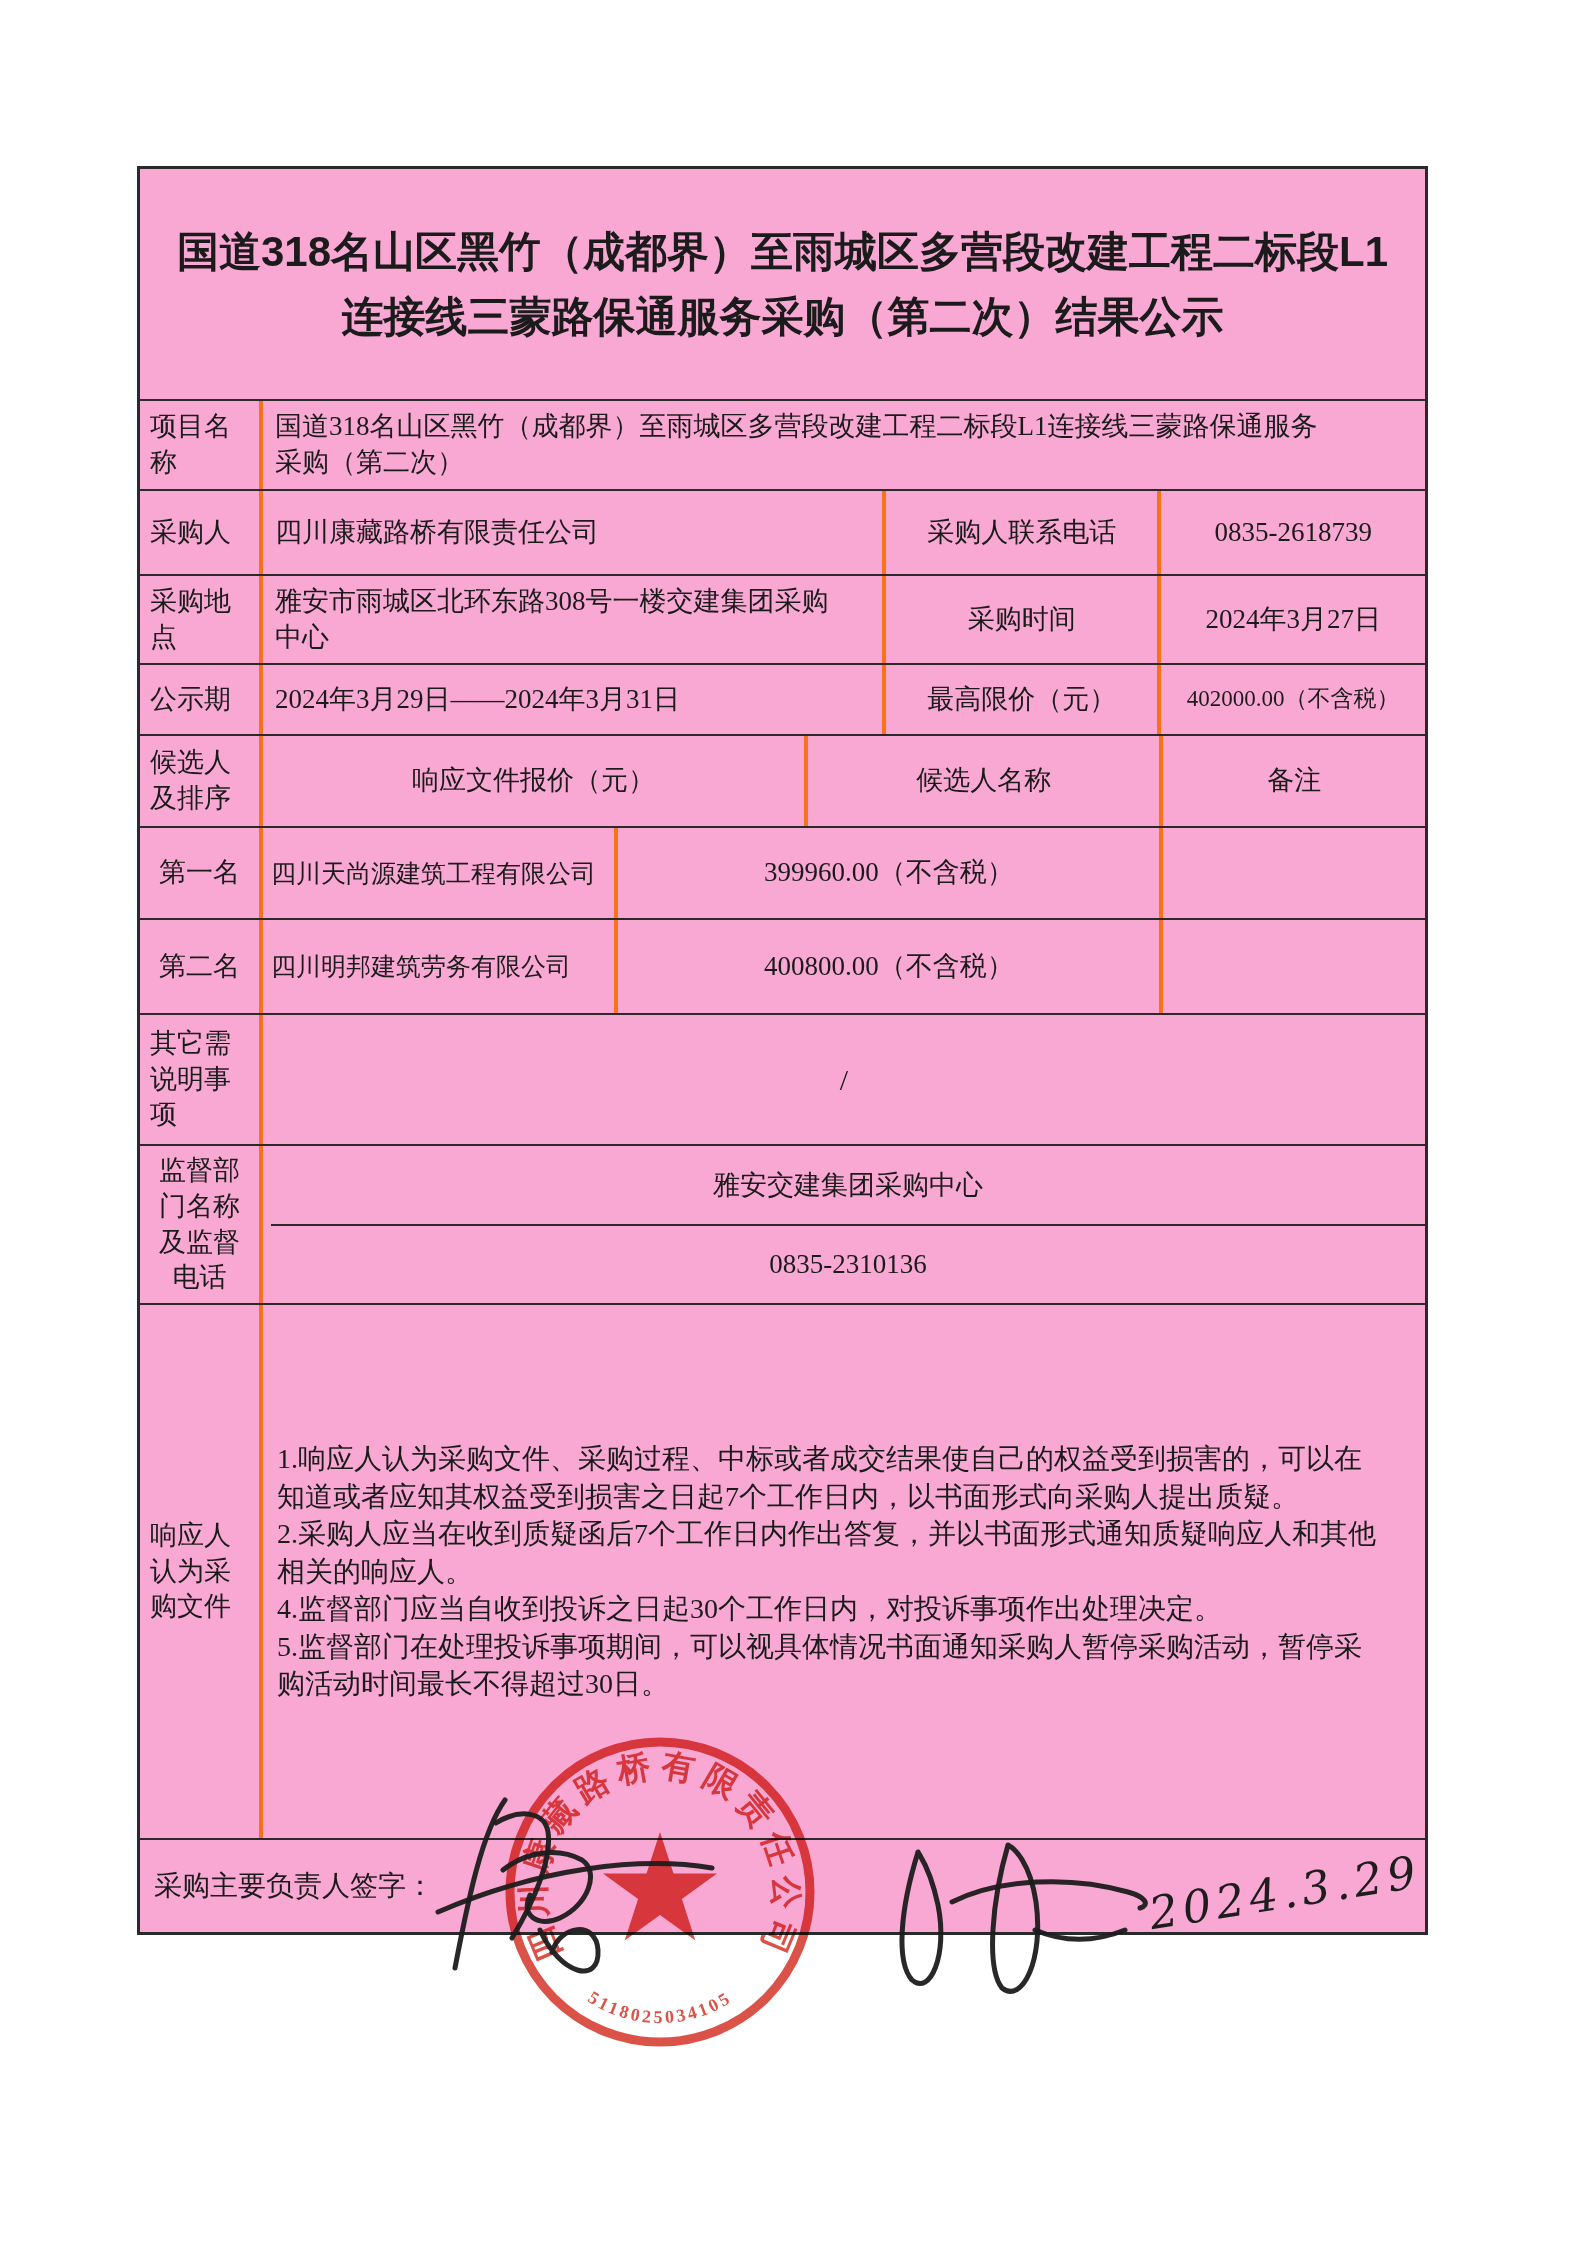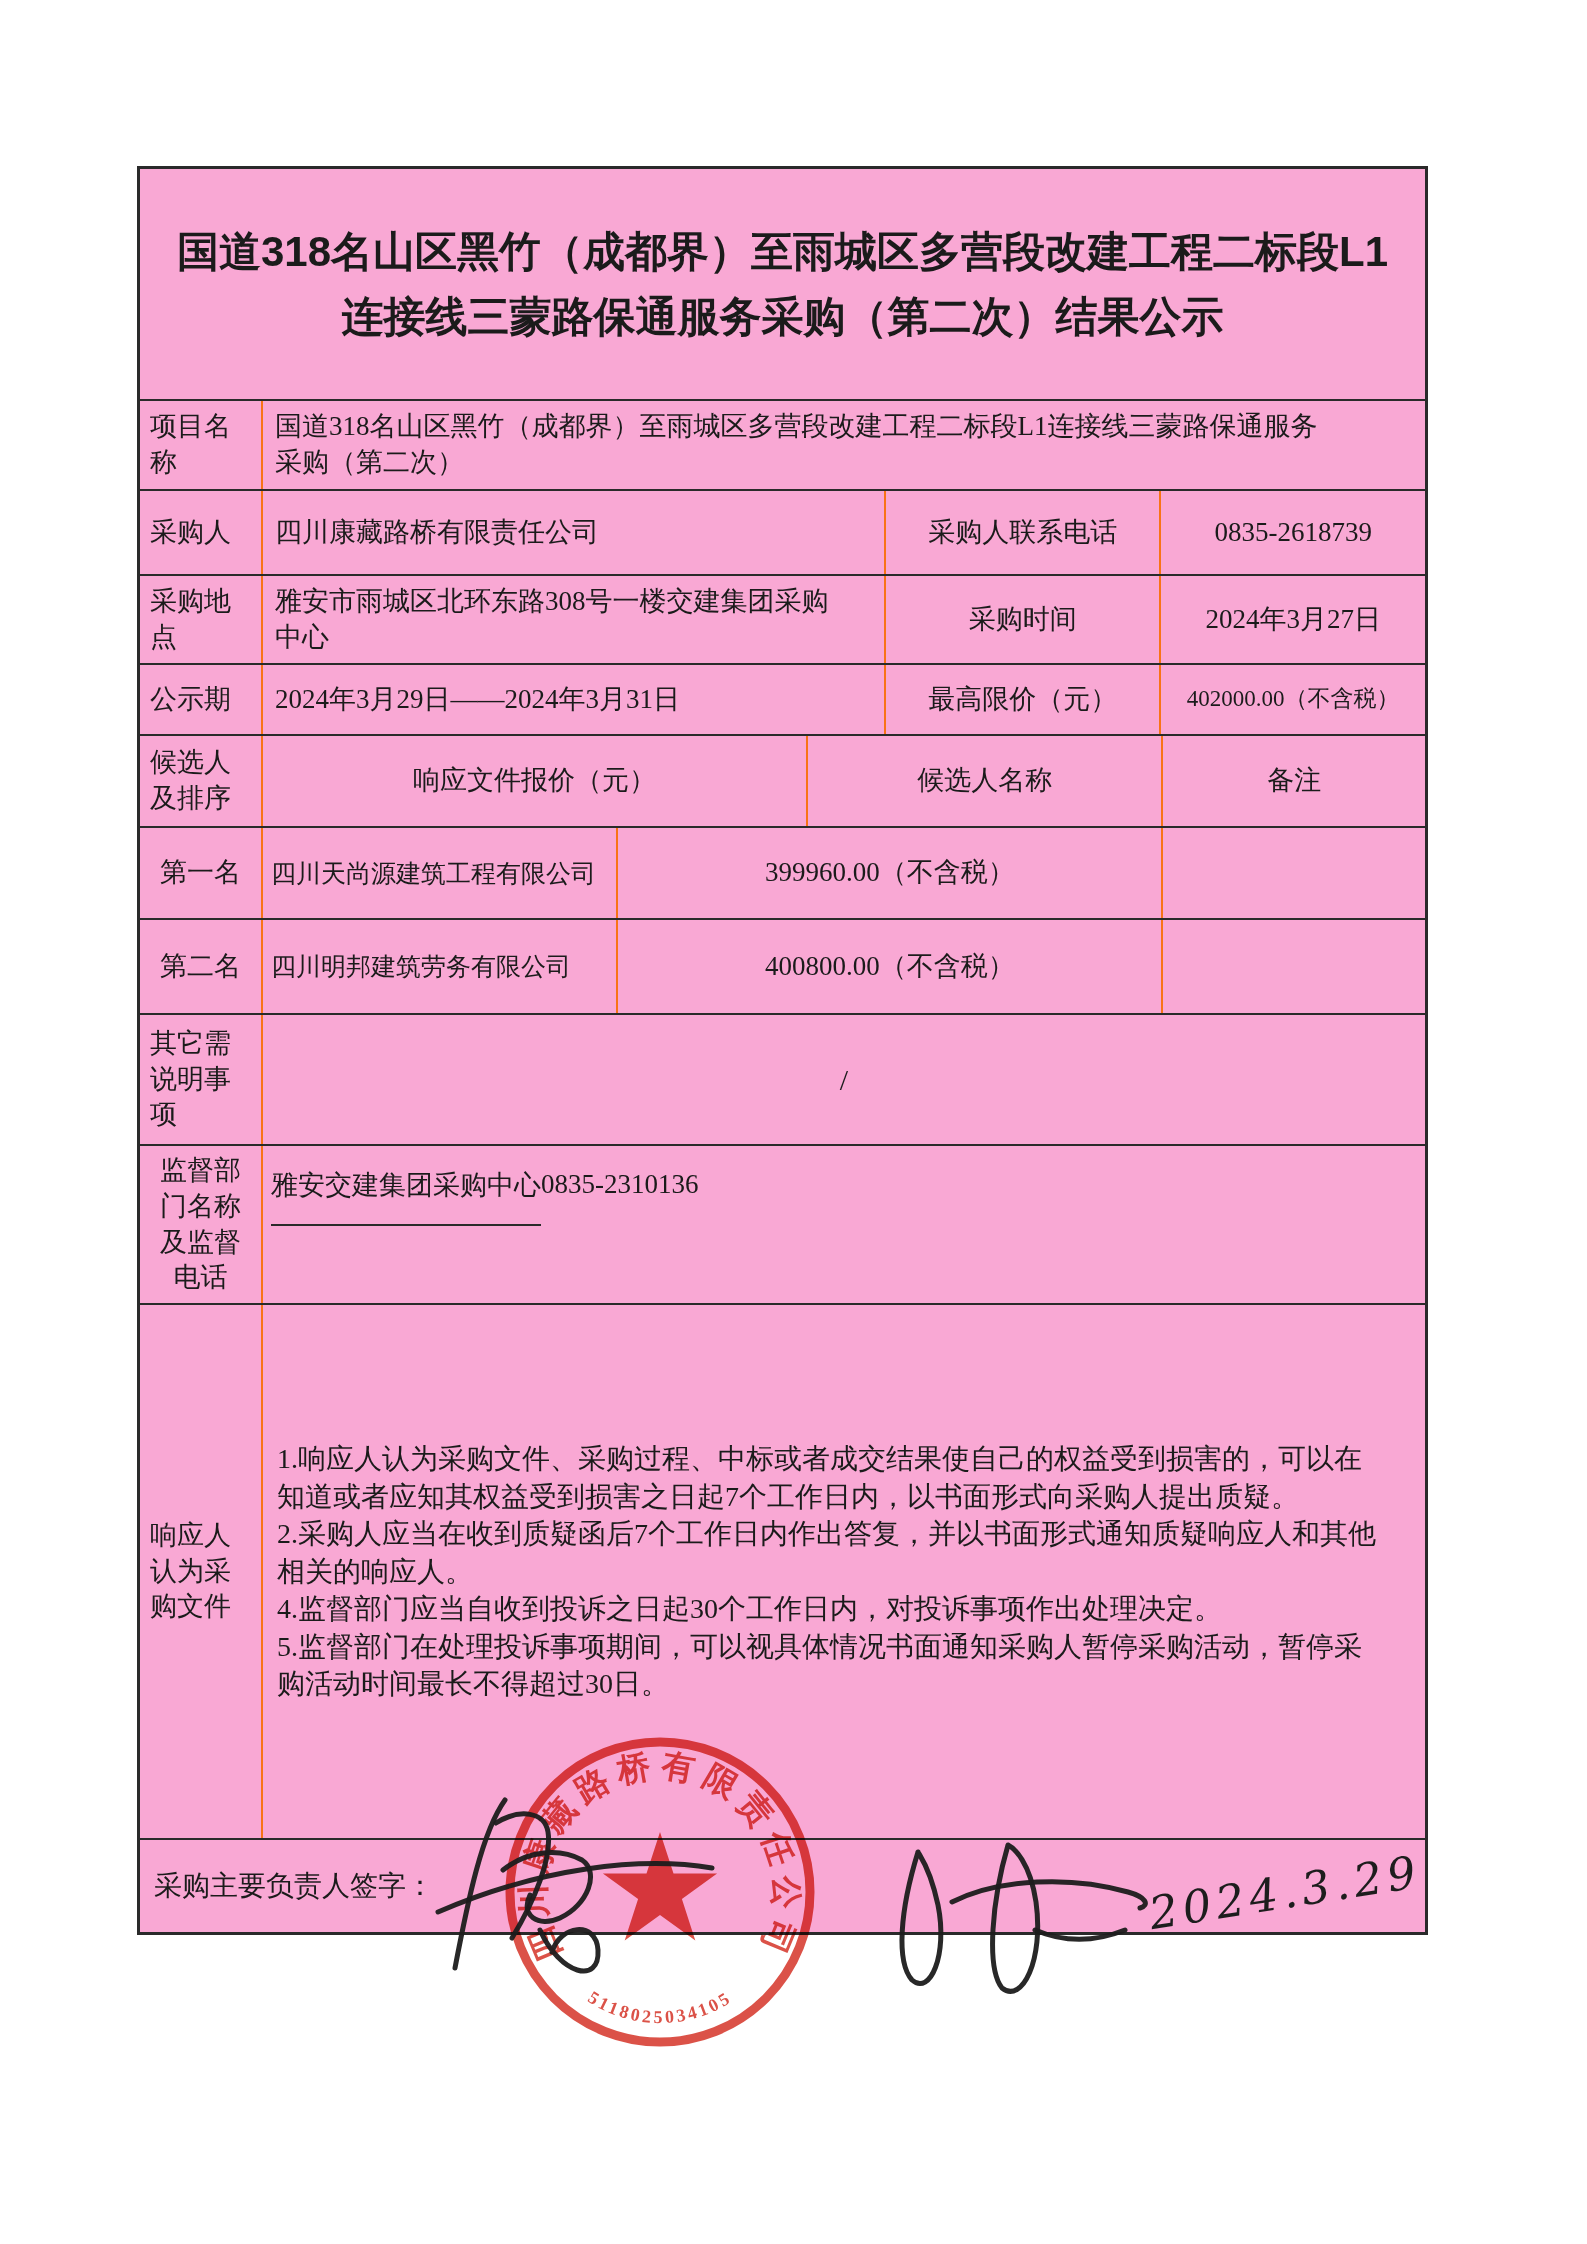--- a/index.html
+++ b/index.html
@@ -13,21 +13,21 @@
   }
   .tbl {
     position: absolute; left: 137px; top: 166px;
     width: 1291px;
     border: 3px solid #2a2a2a;
     background: #f9a8d4;
   }
   .row { display: flex; border-bottom: 2px solid #2a2a2a; }
   .row:last-child { border-bottom: none; }
   .cell {
-    border-right: 2px solid #f97316;
+    border-right: 4px solid #f97316;
     display: flex; align-items: center;
     padding: 4px 12px;
     font-size: 27px; line-height: 1.32;
     word-break: break-all;
   }
   .cell:last-child { border-right: none; }
   .lbl { width: 123px; flex: none; padding: 4px 10px; }
   .lbl-c { justify-content: center; text-align: center; }
   .ctr { justify-content: center; text-align: center; }
 
@@ -62,21 +62,21 @@
   .w-cbid { width: 546px; }
   .w-crem { width: 262px; }
   .w-wide { flex: 1; }
 
   .cell-proj { padding-right: 84px; }
   .cell-loc { padding-right: 32px; }
   .cell-price { font-size: 23px; padding: 4px 4px; }
   .cand-name { font-size: 25px; padding: 4px 8px; }
   .slash-cell { font-size: 30px; }
 
-  .sup-right { flex: 1; display: flex; flex-direction: row; margin-left: 8px; }
+  .sup-right { flex: 1; display: flex; flex-direction: column; margin-left: 8px; }
   .sup-sub { height: 80px; border-bottom: 2px solid #2a2a2a; display: flex; align-items: center; justify-content: center; text-align: center; font-size: 27px; }
   .sup-sub:last-child { height: 77px; border-bottom: none; }
 
   .obj-body { flex: 1; display: flex; flex-direction: column; justify-content: center; align-items: flex-start; padding: 10px 38px 10px 14px; }
   .obj-item { font-size: 28px; line-height: 1.34; word-break: break-all; text-align: left; }
 
   .sig-cell { padding-left: 14px; font-size: 28px; align-items: center; }
 
   .overlay { position: absolute; left: 0; top: 1700px; width: 1587px; height: 544px; pointer-events: none; }
   .seal-svg { position: absolute; left: 500px; top: 1732px; width: 320px; height: 320px; opacity: 0.88; mix-blend-mode: multiply; pointer-events: none; }

